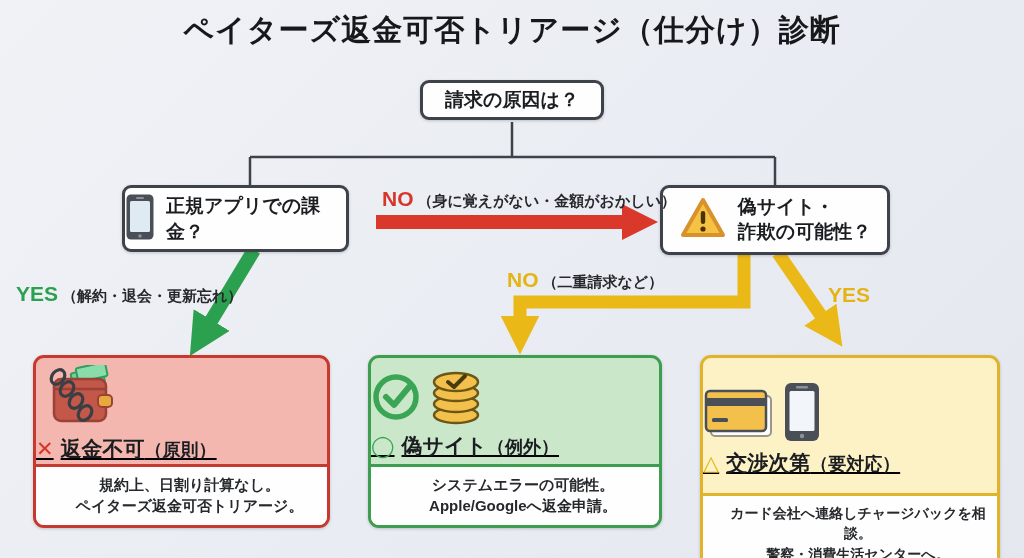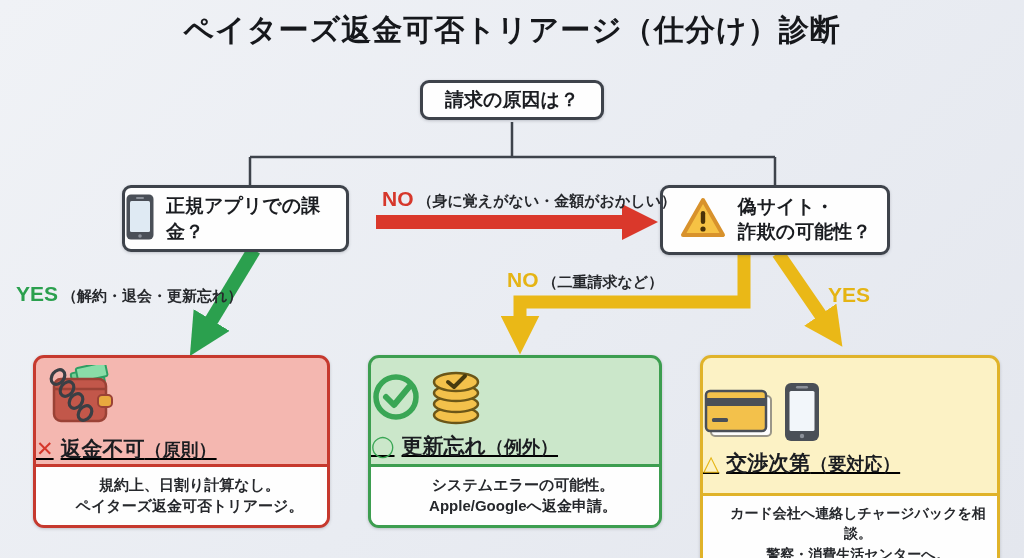--- a/index.html
+++ b/index.html
@@ -169,21 +169,21 @@
           <g fill="#f3c14b" stroke="#6b5618" stroke-width="2.5">
             <ellipse cx="27" cy="47" rx="22" ry="8"></ellipse>
             <ellipse cx="27" cy="36" rx="22" ry="8"></ellipse>
             <ellipse cx="27" cy="25" rx="22" ry="8"></ellipse>
             <ellipse cx="27" cy="14" rx="22" ry="9"></ellipse>
           </g>
           <path d="M19 14 L25 19 L36 8" fill="none" stroke="#473a0e" stroke-width="4" stroke-linecap="round" stroke-linejoin="round"></path>
         </svg>
       </div>
       <div class="card-title">
-        <span class="sym sym-green">◯</span><span>更新忘れ</span><span class="qual">（例外）</span>
+        <span class="sym sym-green">◯</span><span>偽サイト</span><span class="qual">（例外）</span>
       </div>
     </div>
     <div class="card-bottom">
       <span>システムエラーの可能性。</span><br><span>Apple/Googleへ返金申請。</span>
     </div>
   </div>
 
   <div class="card card-yellow" style="left:700px;top:355px;width:300px;height:220px;">
     <div class="card-top">
       <div class="icon-row">

